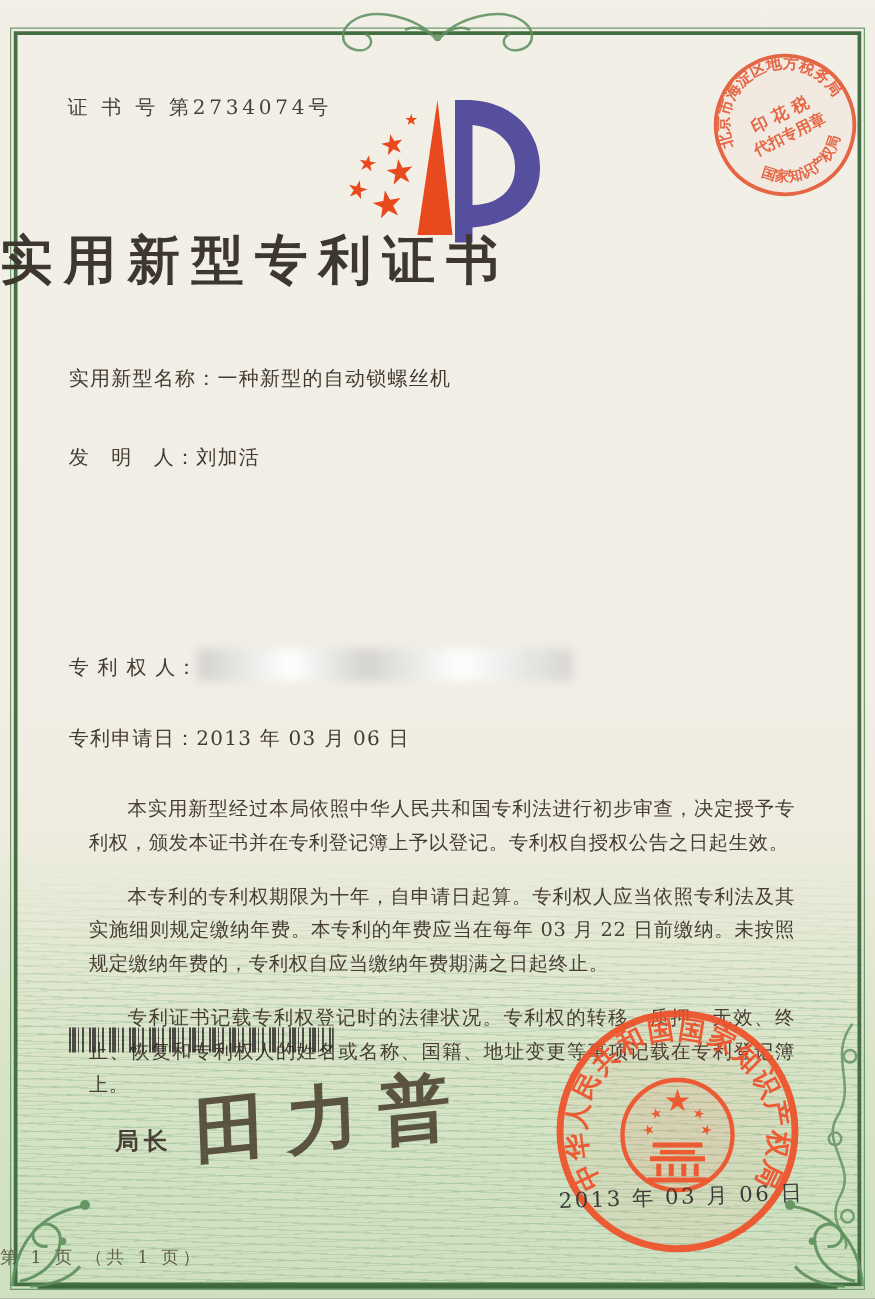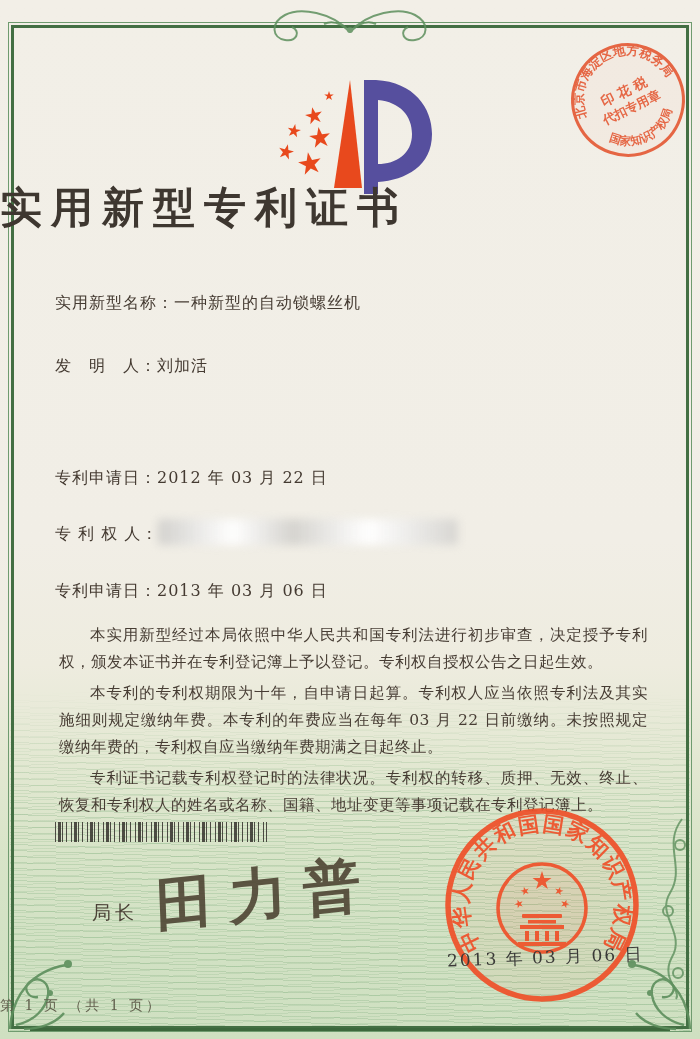--- a/index.html
+++ b/index.html
@@ -30,28 +30,28 @@
   .title{position:absolute;left:0;top:180px;width:100%;text-align:left;font-size:42px;font-weight:bold;
          letter-spacing:9px;color:#3e3730;}
   
   .field{position:absolute;left:55px;font-size:16px;color:#443a31;letter-spacing:1px;white-space:nowrap;}
   .f0{top:293px}.f1{top:356px}.f2{top:412px}.f3{top:468px}.f4{top:524px}.f5{top:581px}
   .redact{display:inline-block;vertical-align:middle;width:300px;height:26px;margin-top:-6px;border-radius:4px;
     background:linear-gradient(90deg,rgba(185,185,185,.55),rgba(255,255,255,.95) 25%,rgba(180,180,180,.45) 45%,rgba(255,255,255,.95) 70%,rgba(190,190,190,.5));
     filter:blur(4px);}
   .paras{position:absolute;left:55px;right:48px;top:618px;font-size:15.5px;line-height:27px;color:#473d34;
          text-align:justify;letter-spacing:.5px;}
-  .paras p{margin:4px;text-indent:2em;}
+  .paras p{margin:16px;text-indent:2em;}
   .barcode{position:absolute;left:55px;top:822px;width:212px;height:20px;opacity:.82;
     background:repeating-linear-gradient(90deg,
       #2e2a26 0 1.5px,transparent 1.5px 3px,
       #2e2a26 3px 6px,transparent 6px 7.5px,
       #2e2a26 7.5px 8.5px,transparent 8.5px 11px,
       #2e2a26 11px 12.5px,transparent 12.5px 16px);}
-  .sig-title{position:absolute;left:92px;top:900px;font-size:19px;color:#4a4136;letter-spacing:4px;}
+  .sig-title{position:absolute;left:92px;top:900px;font-size:19px;color:#4a4136;letter-spacing:4px;font-weight:bold;}
   .sig-name{position:absolute;left:155px;top:856px;font-size:58px;font-weight:bold;color:#4b4130;
     letter-spacing:16px;transform:rotate(-6deg) skewX(-4deg);opacity:.88;white-space:nowrap;}
   
   .seal{position:absolute;left:441px;top:804px;width:202px;height:202px;opacity:.93;}
   .seal-date{position:absolute;left:447px;top:946px;font-size:17px;color:#3a3a38;letter-spacing:2px;
     transform:rotate(-2deg);white-space:nowrap;}
   .page-footer{position:absolute;left:0;top:997px;width:100%;text-align:left;font-size:14px;
     color:#615f4d;letter-spacing:3px;}
   svg text{font-family:"DejaVu Serif","Liberation Serif",serif;}
 </style>
@@ -100,20 +100,21 @@
 
   <svg class="ornament" style="right:8px;top:815px" width="38" height="185" viewBox="0 0 38 185">
     <g fill="none" stroke="currentColor" stroke-width="2" opacity=".8">
       <path d="M28,4 C8,30 32,52 16,78 C2,100 32,118 18,142 C6,164 28,176 22,184"></path>
       <circle cx="26" cy="30" r="5"></circle>
         <circle cx="14" cy="96" r="5"></circle>
         <circle cx="24" cy="158" r="5"></circle>
     </g>
   </svg>
 
+  <div class="cert-no">证 书 号 第2734074号</div>
 
   <svg class="tax-stamp" viewBox="0 0 130 130">
     <circle cx="65" cy="65" r="58" fill="rgba(228,84,46,0.04)" stroke="#e4542e" stroke-width="3.2"></circle>
     <path id="taxTop" d="M20,78 A47,47 0 1 1 110,78" fill="none"></path>
     <path id="taxBottom" d="M24.3,88.5 A47,47 0 0 0 105.7,88.5" fill="none"></path>
     <text font-size="13" fill="#e4542e" font-weight="bold">
       <textPath href="#taxTop" startOffset="50%" text-anchor="middle">北京市海淀区地方税务局</textPath>
     </text>
     <text font-size="12" fill="#e4542e" font-weight="bold">
       <textPath href="#taxBottom" startOffset="50%" text-anchor="middle">国家知识产权局</textPath>
@@ -133,21 +134,20 @@
       <use href="#star-shape" transform="translate(48,62) scale(11) rotate(-8)"></use>
       <use href="#star-shape" transform="translate(14,76) scale(8) rotate(14)"></use>
       <use href="#star-shape" transform="translate(38,88) scale(12) rotate(-10)"></use>
     </g>
   </svg>
 
   <div class="title">实用新型专利证书</div>
 
   <div class="field f0"><span>实用新型名称：</span><span>一种新型的自动锁螺丝机</span></div>
   <div class="field f1"><span>发　明　人：</span><span>刘加活</span></div>
-  <div class="field f3"><span>专利申请日：</span><span>2012 年 03 月 22 日</span></div>
   <div class="field f4"><span>专 利 权 人：</span><span class="redact"></span></div>
   <div class="field f5"><span>专利申请日：</span><span>2013 年 03 月 06 日</span></div>
 
   <div class="paras">
     <p>本实用新型经过本局依照中华人民共和国专利法进行初步审查，决定授予专利权，颁发本证书并在专利登记簿上予以登记。专利权自授权公告之日起生效。</p>
     <p>本专利的专利权期限为十年，自申请日起算。专利权人应当依照专利法及其实施细则规定缴纳年费。本专利的年费应当在每年 03 月 22 日前缴纳。未按照规定缴纳年费的，专利权自应当缴纳年费期满之日起终止。</p>
     <p>专利证书记载专利权登记时的法律状况。专利权的转移、质押、无效、终止、恢复和专利权人的姓名或名称、国籍、地址变更等事项记载在专利登记簿上。</p>
   </div>
 
   <div class="barcode"></div>

